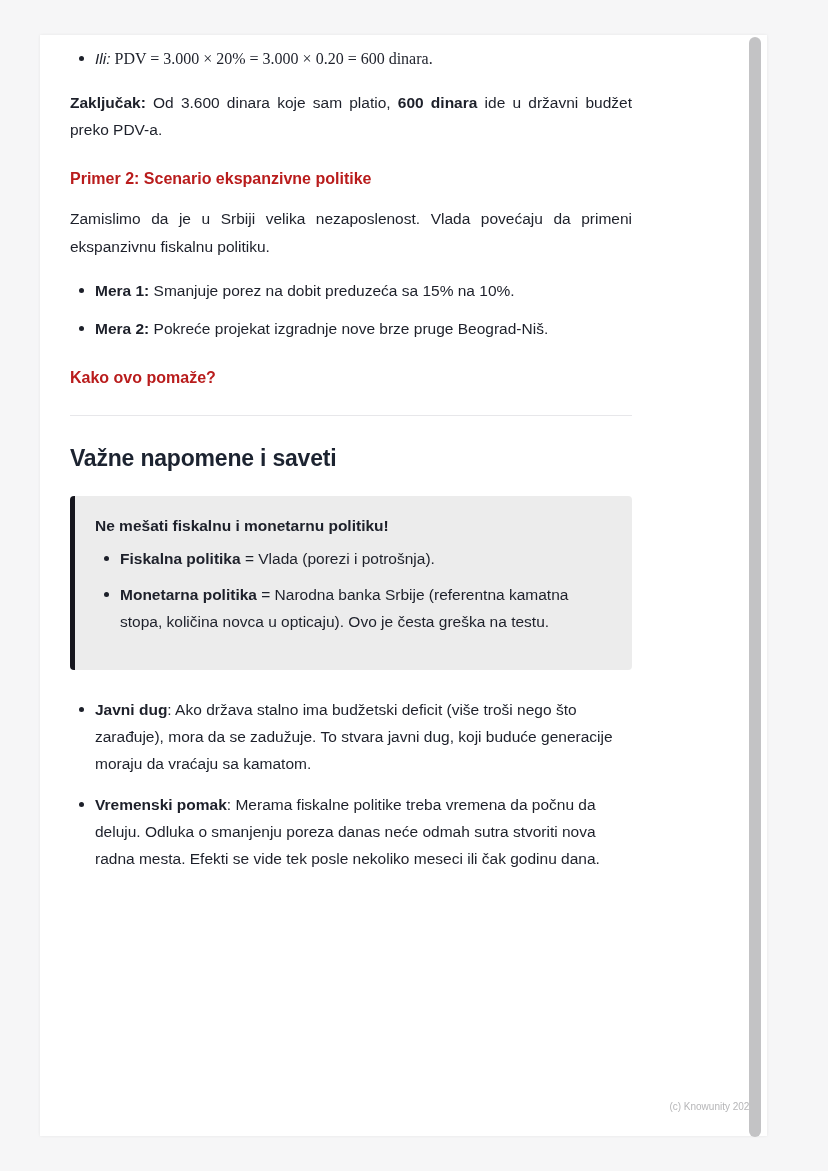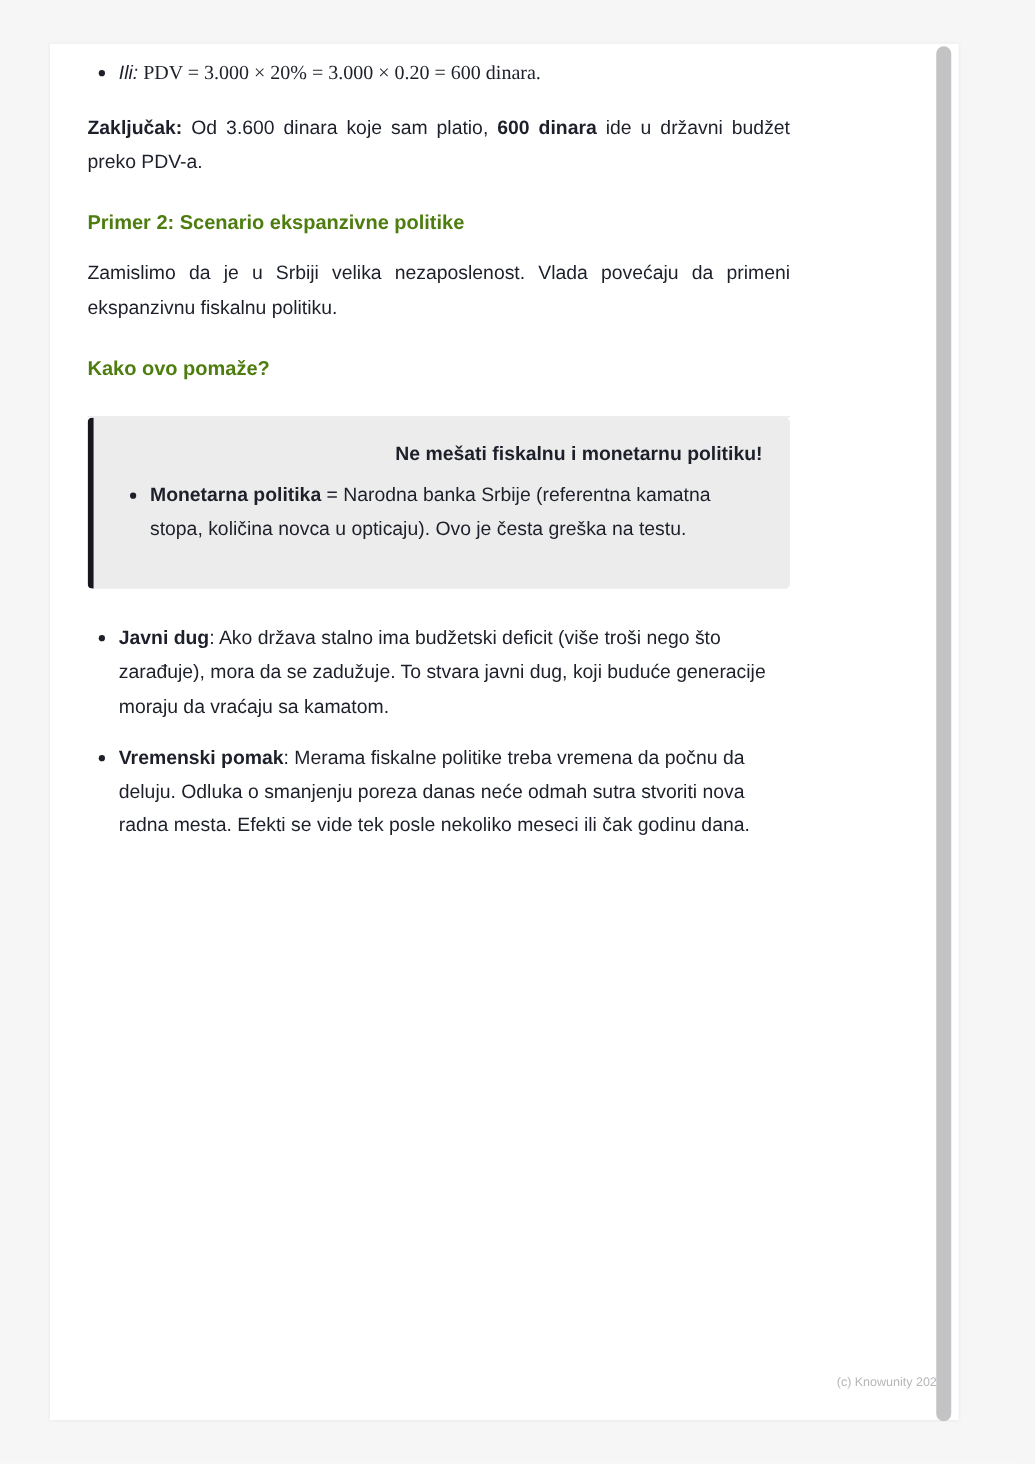--- a/index.html
+++ b/index.html
@@ -18,23 +18,23 @@
     background:#ffffff;
     box-shadow:0 0 3px rgba(0,0,0,0.07);
   }
   .content {
     position:relative;
     padding:10px 0 0 30px;
     width:592px;
     font-size:15.5px;
     line-height:1.75;
   }
-  p { margin:0 0 17px;text-align:right; }
+  p { margin:0 0 17px; }
   p.justify { text-align:justify; }
-  h3 { font-size:16px; font-weight:700; color:#4d7c0f; margin:24px 0 15px; line-height:1.45; }
+  h3 { font-size:16px; font-weight:700; color:#b91c1c; margin:24px 0 15px; line-height:1.45; }
   h2 { font-size:23px; font-weight:700; color:#1c2330; letter-spacing:-0.2px; margin:28px 0 22px; line-height:1.3; }
   ul.bullets { list-style:none; margin:0 0 16px; padding:0; }
   ul.bullets li { position:relative; padding-left:25px; margin-bottom:11px; text-align:left; }
   ul.bullets li::before {
     content:""; position:absolute; left:9px; top:11px;
     width:5px; height:5px; border-radius:50%; background:#1d202a;
   }
   ul.bullets li:last-child { margin-bottom:0; }
   .formula { font-family:"Liberation Serif", serif; font-size:16px;text-align:right; }
   em { font-style:italic; }
@@ -79,32 +79,38 @@
       <ul class="bullets">
         <li><em>Ili:</em><span class="formula"> PDV = 3.000 × 20% = 3.000 × 0.20 = 600 dinara.</span></li>
       </ul>
 
       <p class="justify"><strong>Zaključak:</strong><span> Od 3.600 dinara koje sam platio, </span><strong>600 dinara</strong><span> ide u državni budžet preko PDV-a.</span></p>
 
       <h3>Primer 2: Scenario ekspanzivne politike</h3>
 
       <p class="justify">Zamislimo da je u Srbiji velika nezaposlenost. Vlada povećaju da primeni ekspanzivnu fiskalnu politiku.</p>
 
+      <ul class="bullets">
+        <li><strong>Mera 1:</strong><span> Smanjuje porez na dobit preduzeća sa 15% na 10%.</span></li>
+        <li><strong>Mera 2:</strong><span> Pokreće projekat izgradnje nove brze pruge Beograd-Niš.</span></li>
+      </ul>
 
       <h3>Kako ovo pomaže?</h3>
 
       <ul class="bullets">
       </ul>
 
       <hr>
 
+      <h2>Važne napomene i saveti</h2>
 
       <div class="callout">
         <p class="callout-title">Ne mešati fiskalnu i monetarnu politiku!</p>
         <ul class="bullets">
+          <li><strong>Fiskalna politika</strong><span> = Vlada (porezi i potrošnja).</span></li>
           <li><strong>Monetarna politika</strong><span> = Narodna banka Srbije (referentna kamatna stopa, količina novca u opticaju). Ovo je česta greška na testu.</span></li>
         </ul>
       </div>
 
       <ul class="bullets notes">
         <li><strong>Javni dug</strong><span>: Ako država stalno ima budžetski deficit (više troši nego što zarađuje), mora da se zadužuje. To stvara javni dug, koji buduće generacije moraju da vraćaju sa kamatom.</span></li>
         <li><strong>Vremenski pomak</strong><span>: Merama fiskalne politike treba vremena da počnu da deluju. Odluka o smanjenju poreza danas neće odmah sutra stvoriti nova radna mesta. Efekti se vide tek posle nekoliko meseci ili čak godinu dana.</span></li>
       </ul>
 
     </div>

